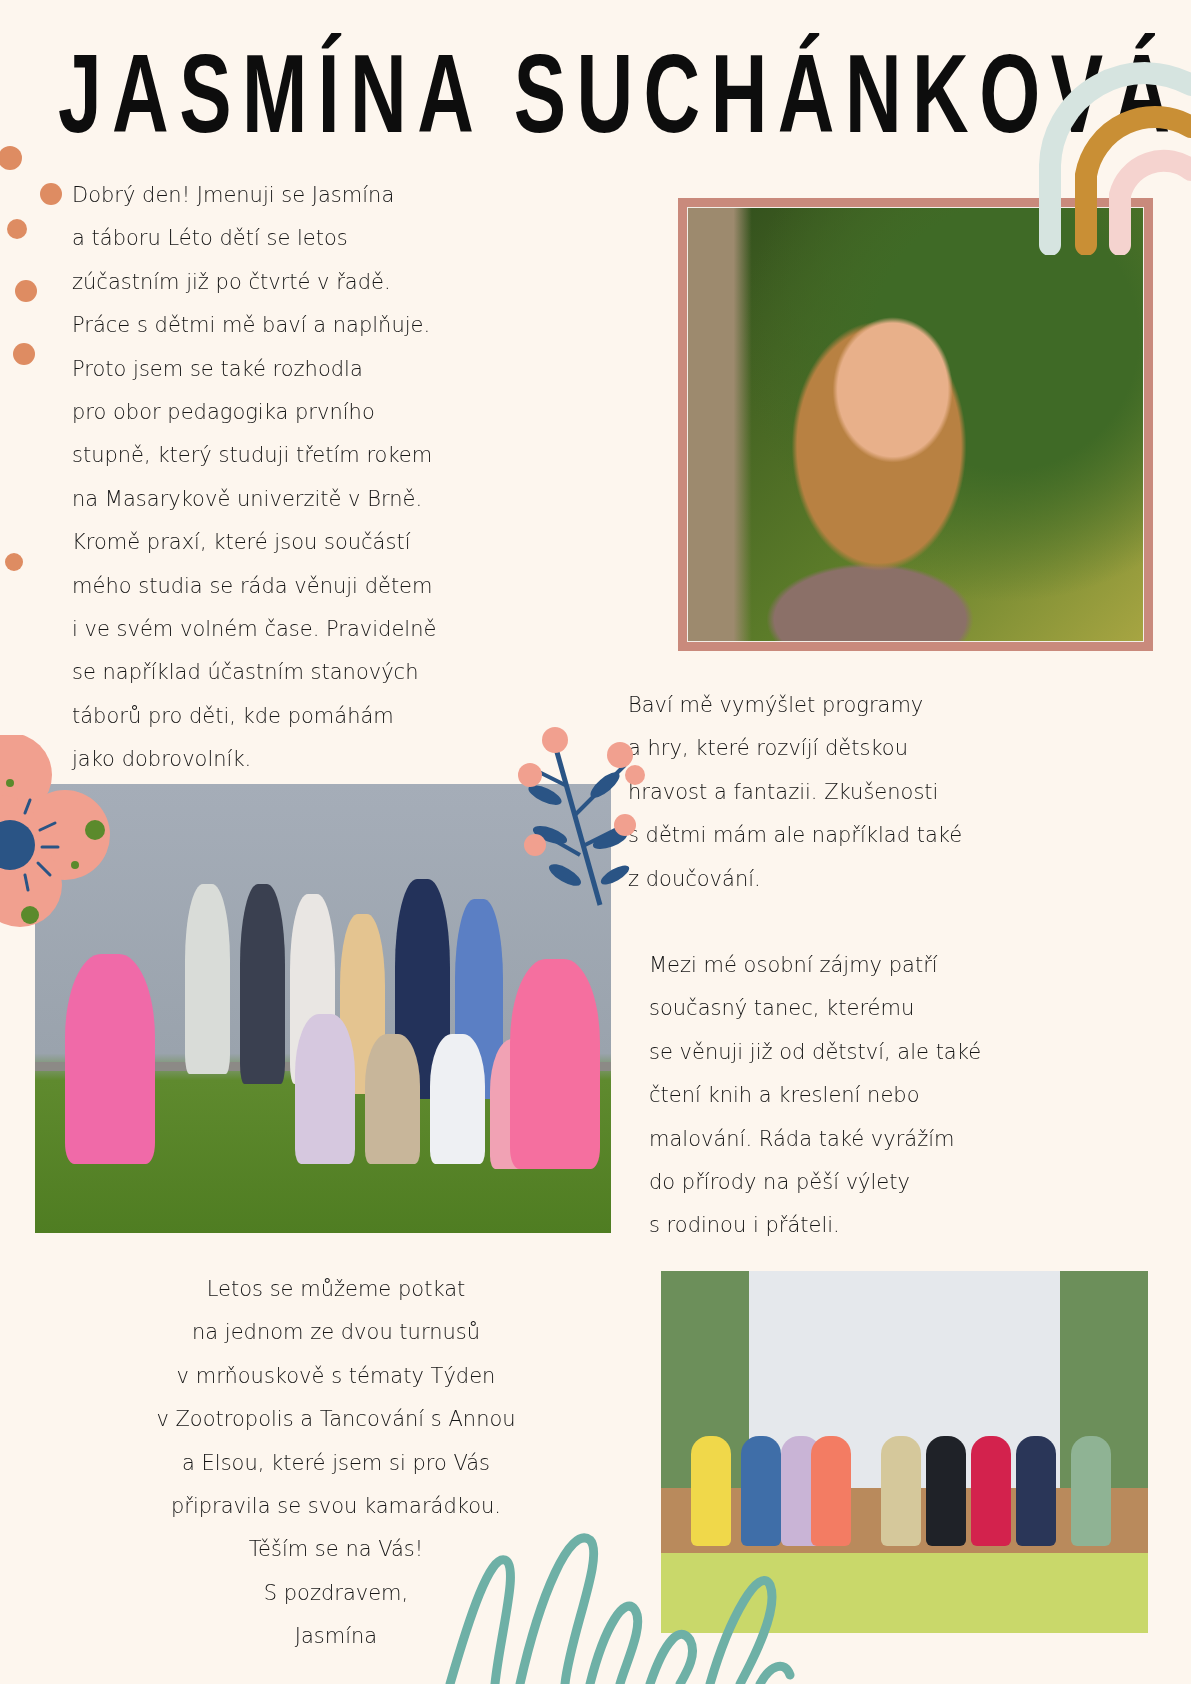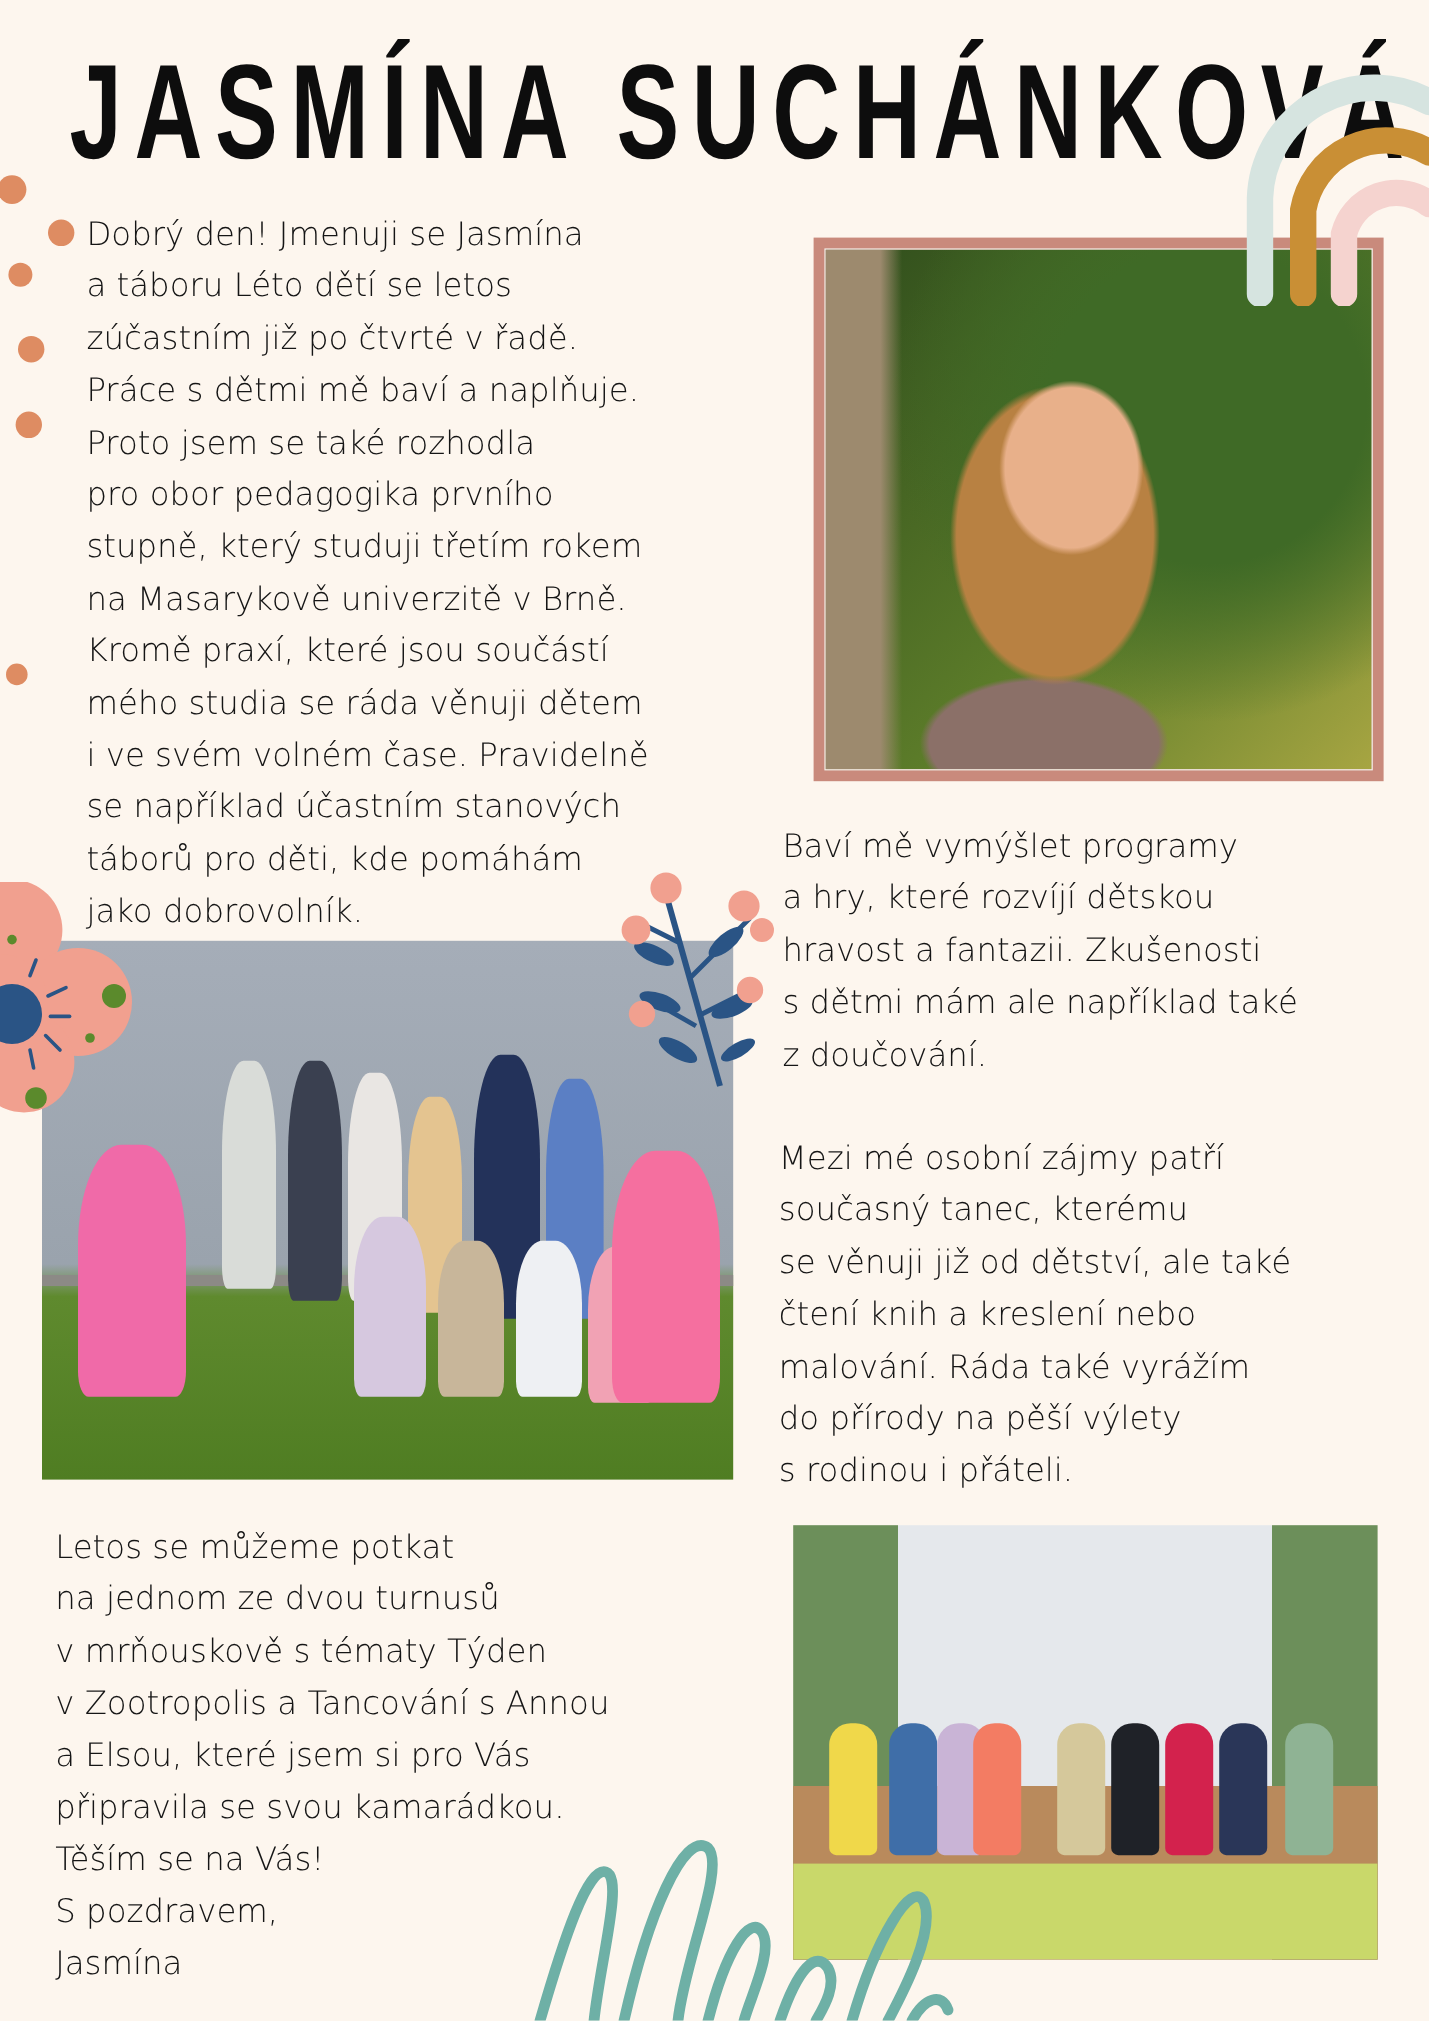--- a/index.html
+++ b/index.html
@@ -13,27 +13,27 @@
     position: absolute; left: 58px; top: 38px;
     font-family: "Liberation Sans", sans-serif;
     font-size: 112px; font-weight: bold; letter-spacing: 15px;
     line-height: 1; margin: 0; white-space: nowrap;
     transform: scaleX(0.7); transform-origin: left top;
     color: #0d0d0d; z-index: 3;
   }
   .dot { position: absolute; border-radius: 50%; background: #de8c62; }
   .text-block {
     position: absolute; margin: 0;
-    font-size: 27px; line-height: 43.4px; white-space: pre-line;
+    font-size: 21px; line-height: 43.4px; white-space: pre-line;
     font-weight: 300; z-index: 2;
   }
   #intro { left: 72px; top: 174px; width: 560px; }
-  #games { left: 652px; top: 684px; width: 520px; }
+  #games { left: 628px; top: 684px; width: 520px; }
   #hobbies { left: 649px; top: 944px; width: 520px; }
-  #closing { left: 46px; top: 1268px; width: 580px; }
+  #closing { left: 46px; top: 1268px; width: 580px; text-align: center; }
 
   .portrait-frame {
     position: absolute; left: 678px; top: 198px; width: 475px; height: 453px;
     background: #c98a7c; z-index: 1;
   }
   .portrait-frame .inner {
     position: absolute; left: 9px; top: 9px; right: 9px; bottom: 9px;
     border: 1.5px solid #f3efe8;
     background:
       radial-gradient(ellipse 22% 28% at 45% 42%, #e8b08a 0 55%, transparent 60%),

